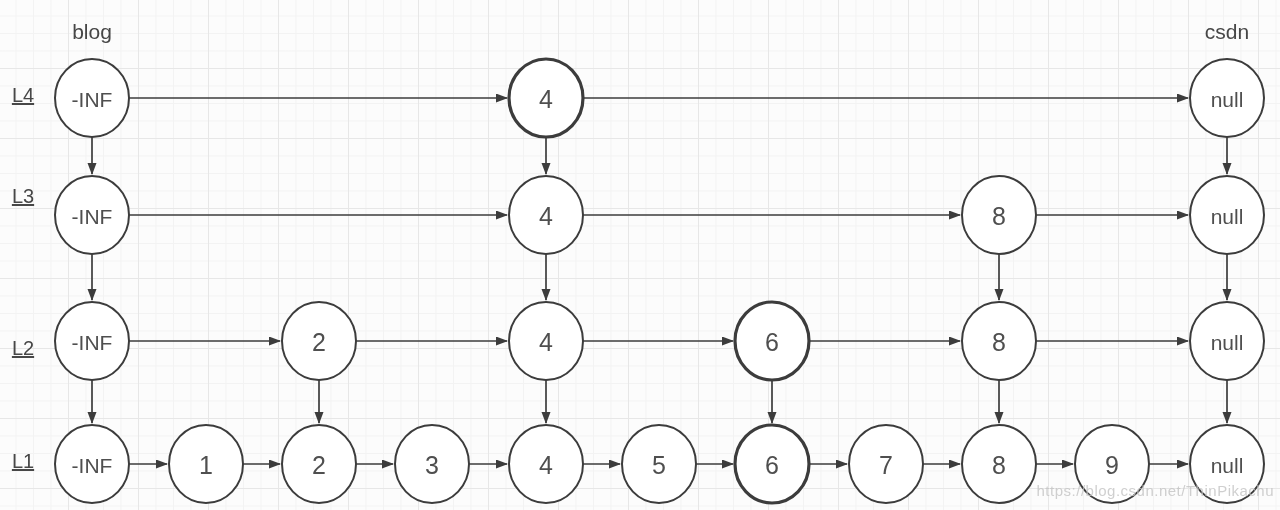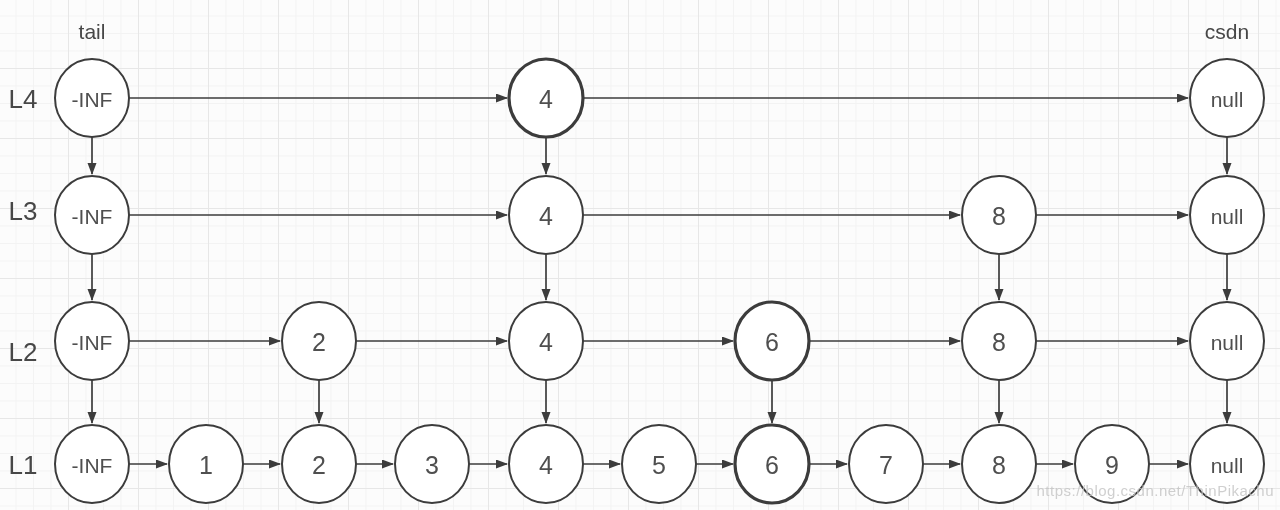--- a/index.html
+++ b/index.html
@@ -29,22 +29,23 @@
   .nodelabel.word{font-size:21px;}
   .float-label{
     position:absolute;
     transform:translateX(-50%);
     font-size:21px;color:#474747;
     white-space:nowrap;
   }
   .level-label{
     position:absolute;
     transform:translateX(-50%);
-    font-size:26px;color:#474747;
+    font-size:20px;color:#474747;
     white-space:nowrap;
+    text-decoration:underline;
   }
   .watermark{
     position:absolute;
     right:6px;top:482px;
     font-size:15px;
     color:#c4c4c4;opacity:.8;
     letter-spacing:.5px;
     white-space:nowrap;
     margin-left:46px;
   }
@@ -184,22 +185,22 @@
       <g>
         <ellipse cx="1112" cy="464" rx="37" ry="39" class="node"></ellipse>
         <text x="1112" y="465" class="nodelabel">9</text>
       </g>
       <g>
         <ellipse cx="1227" cy="464" rx="37" ry="39" class="node"></ellipse>
         <text x="1227" y="465" class="nodelabel word">null</text>
       </g>
     </svg>
 
-  <div class="float-label" style="left: 92px; top: 20px;">tail</div>
+  <div class="float-label" style="left: 92px; top: 20px;">blog</div>
   <div class="float-label" style="left: 1227px; top: 20px;">csdn</div>
 
   <div class="level-label" id="lvl0" style="left: 23px; top: 84px;">L4</div>
-  <div class="level-label" id="lvl1" style="left: 23px; top: 196px;">L3</div>
+  <div class="level-label" id="lvl1" style="left: 23px; top: 185px;">L3</div>
   <div class="level-label" id="lvl2" style="left: 23px; top: 337px;">L2</div>
   <div class="level-label" id="lvl3" style="left: 23px; top: 450px; text-align: center;">L1</div>
 
   <div class="watermark">https://blog.csdn.net/ThinPikachu</div>
 </div>
 
 </body></html>

